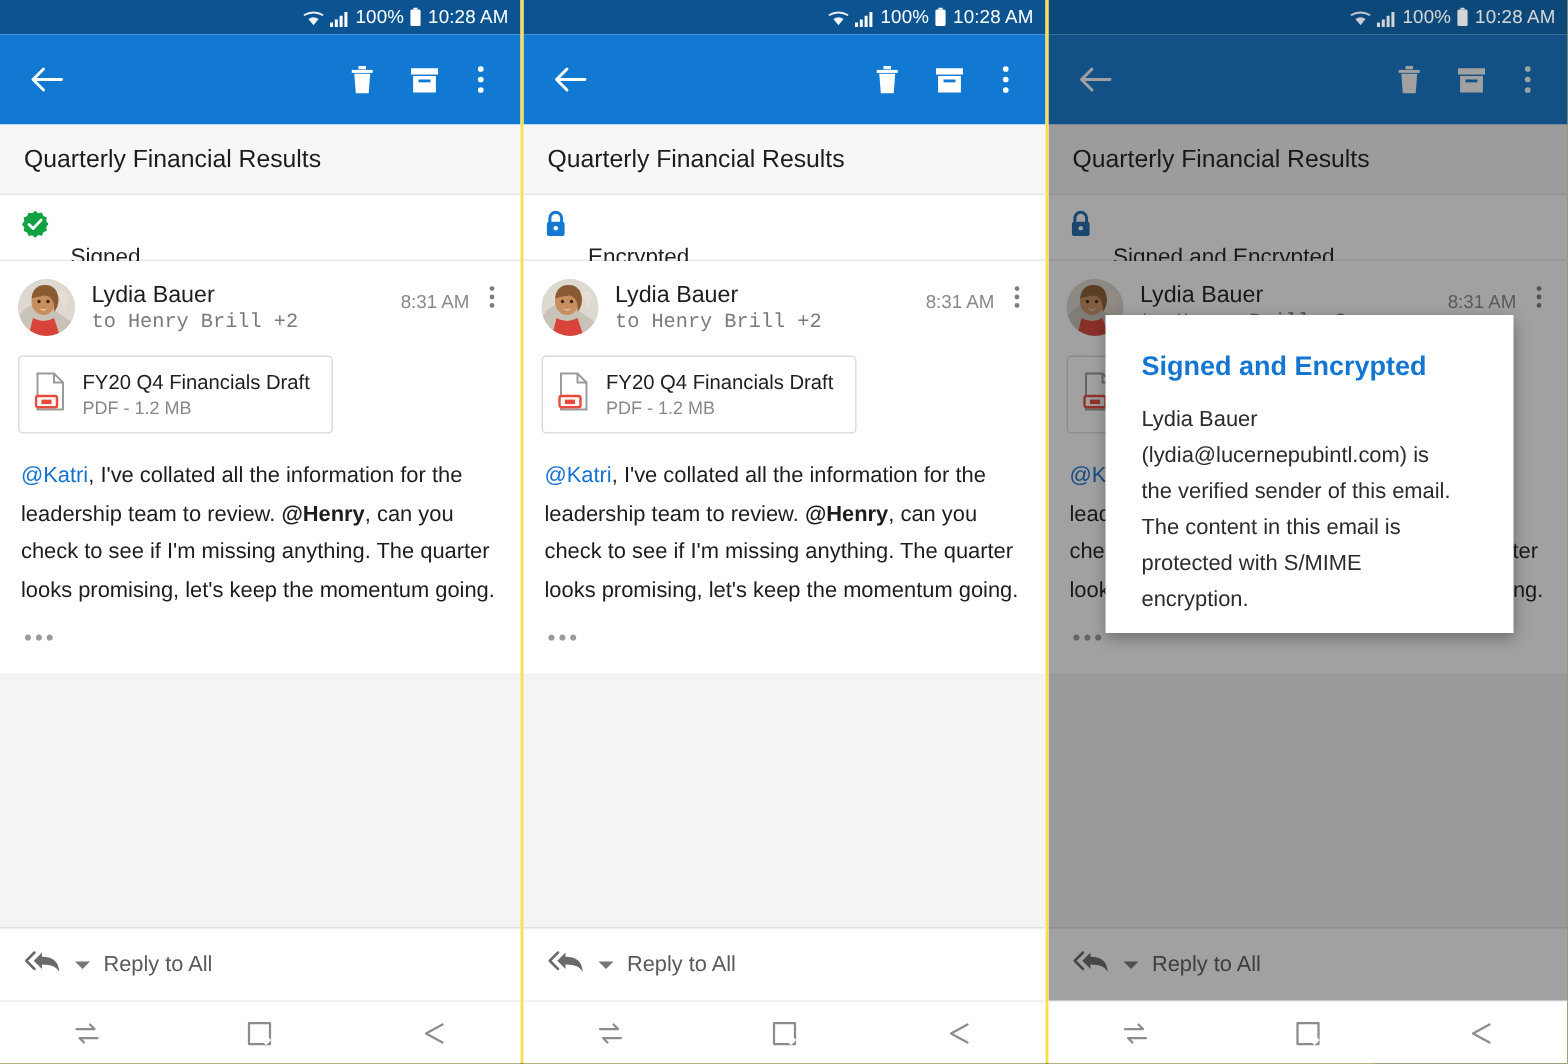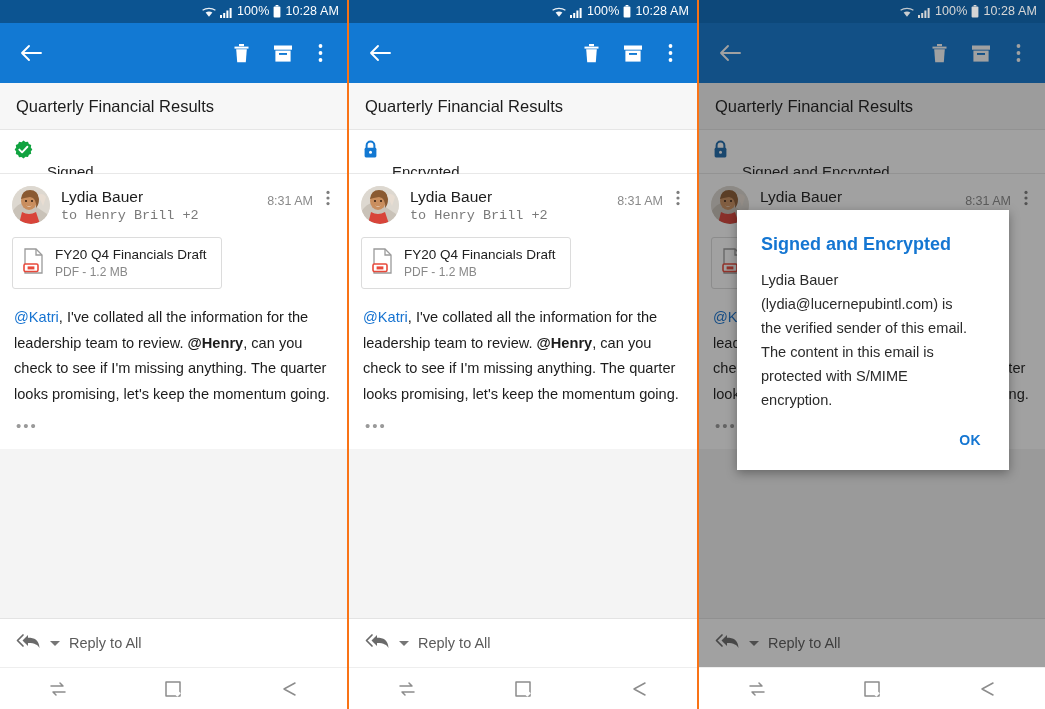--- a/index.html
+++ b/index.html
@@ -2,21 +2,21 @@
 <html><head>
 <meta charset="utf-8">
 <style>
   * { margin:0; padding:0; box-sizing:border-box; }
   html,body {
     width:1045px; height:709px;
     background:#4a4a4a;
     font-family:"Liberation Sans", sans-serif;
     overflow:hidden;
   }
-  .stage { position:relative; width:916px; height:709px; display:flex; background:#f97316; }
+  .stage { position:relative; width:916px; height:709px; display:flex; background:#fde047; }
 
   .panel {
     position:relative;
     width:347px; height:709px;
     background:#f4f4f4;
     overflow:hidden;
     flex:0 0 auto;
   }
   .panel + .panel { margin-left:2px; }
   .panel:nth-child(2) { width:348px; }
@@ -650,19 +650,16 @@
     <div class="dialog">
       <div class="dlg-title">Signed and Encrypted</div>
       <div class="dlg-body">
         <span style="display:block">Lydia Bauer</span>
         <span style="display:block">(lydia@lucernepubintl.com) is</span>
         <span style="display:block">the verified sender of this email.</span>
         <span style="display:block">The content in this email is</span>
         <span style="display:block">protected with S/MIME</span>
         <span style="display:block">encryption.</span>
       </div>
-      <div class="dlg-actions">
-        <span class="dlg-ok">OK</span>
-      </div>
     </div>
   </div>
 
 </div>
 
 </body></html>

